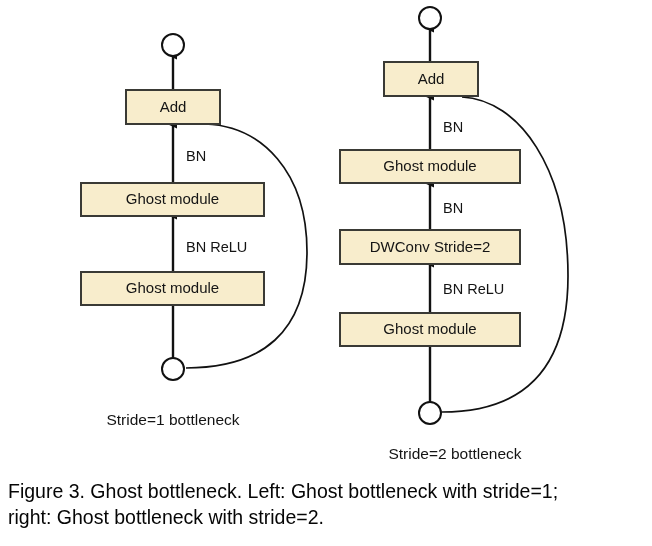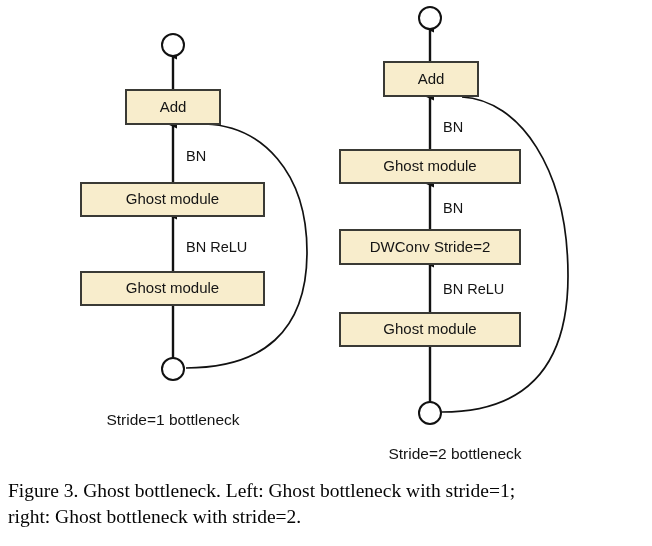--- a/index.html
+++ b/index.html
@@ -48,21 +48,21 @@
     font-size: 15.5px;
     fill: #141414;
     text-anchor: middle;
     dominant-baseline: middle;
   }
   .figure-caption {
     position: absolute;
     left: 8px;
     top: 478px;
     width: 640px;
-    font-family: Liberation Serif, serif;
+    font-family: Liberation Sans, sans-serif;
     font-size: 19.5px;
     line-height: 26px;
     color: #050505;
     white-space: pre-line;
   }
 </style>
 </head>
 <body>
 
 <div id="figure-root">

